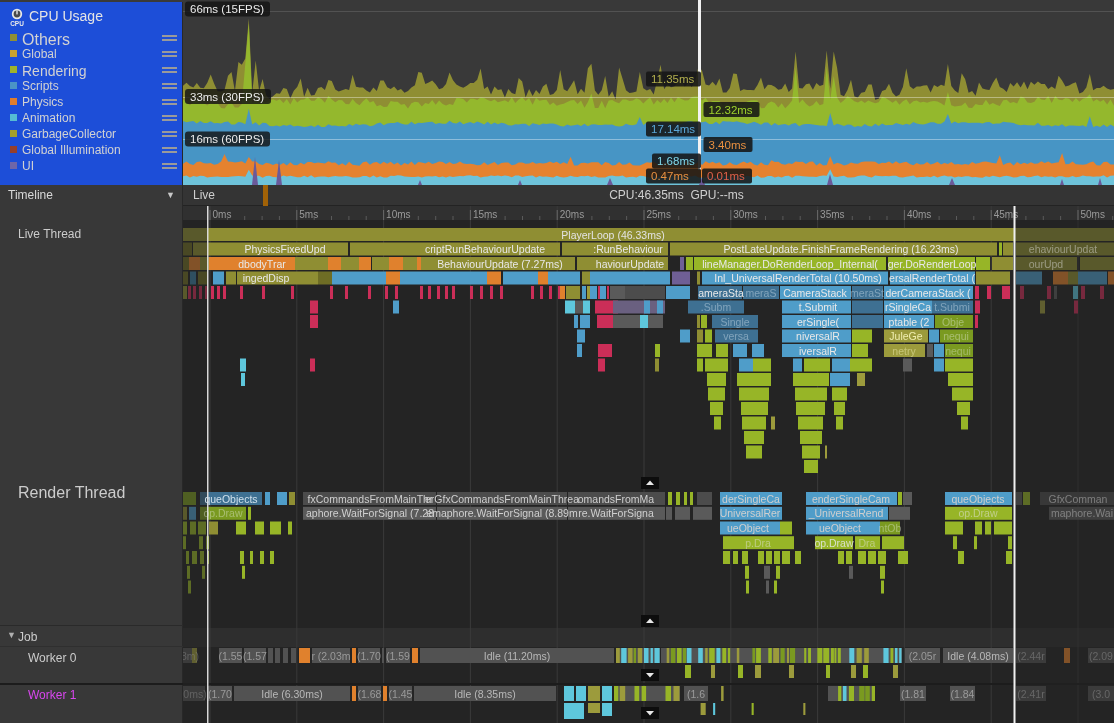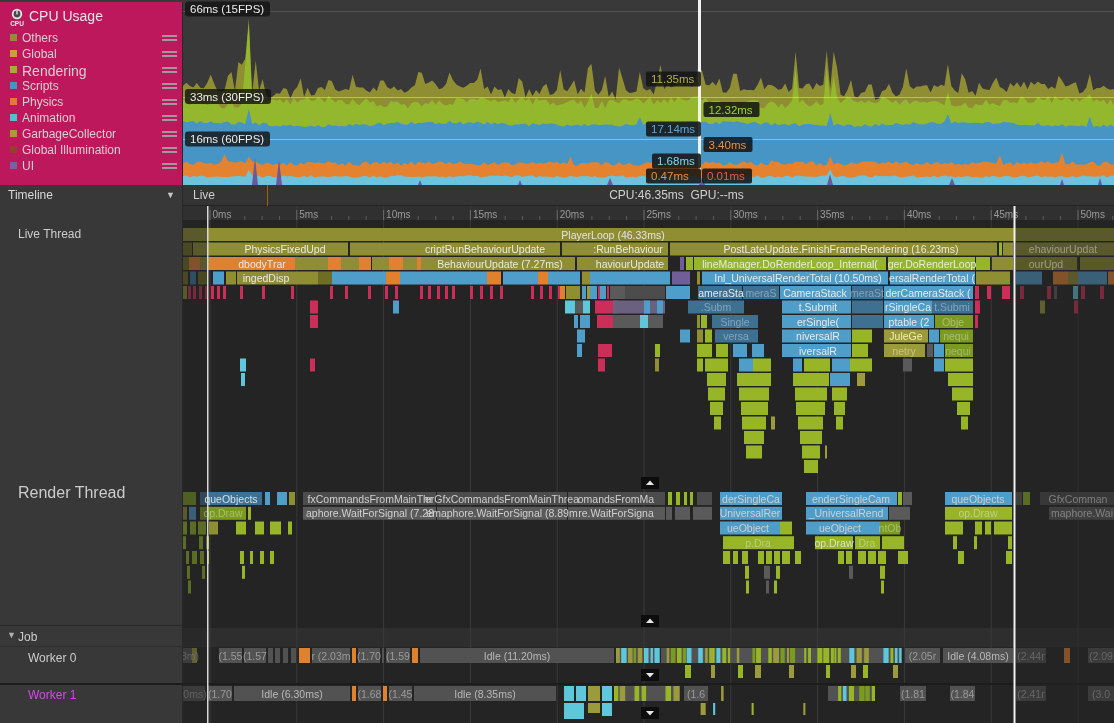--- a/index.html
+++ b/index.html
@@ -44,21 +44,21 @@
 <text x="708.5" y="148.5" font-size="11.5" fill="#e89040">3.40ms</text>
 <rect x="652.0" y="153.5" width="49" height="15" rx="2" fill="#161616" opacity="0.88"></rect>
 <text x="657.0" y="165.0" font-size="11.5" fill="#7fd6e8">1.68ms</text>
 <rect x="646.0" y="168.5" width="55" height="15" rx="2" fill="#161616" opacity="0.88"></rect>
 <text x="651.0" y="180.0" font-size="11.5" fill="#e89040">0.47ms</text>
 <rect x="702.0" y="168.5" width="50" height="15" rx="2" fill="#161616" opacity="0.88"></rect>
 <text x="707.0" y="180.0" font-size="11.5" fill="#e0604a">0.01ms</text>
     </svg>
 
   <div class="abs" style="left:183px;top:185px;width:931px;height:21px;background:#343434;border-bottom:1px solid #232323">
-    <div class="abs" style="left:0;top:0;width:85px;height:21px;border-right:1px solid #a16207;color:#cfcfcf;font-size:12px;padding:3px 0 0 10px">Live</div>
+    <div class="abs" style="left:0;top:0;width:85px;height:21px;border-right:5px solid #a16207;color:#cfcfcf;font-size:12px;padding:3px 0 0 10px">Live</div>
     <div class="abs" style="left:28px;top:3px;width:931px;text-align:center;color:#cfcfcf;font-size:12px">CPU:46.35ms&nbsp;&nbsp;GPU:--ms</div>
   </div>
 
   <svg class="abs" style="left:183px;top:206px" width="931" height="517">
       <rect x="0" y="0" width="931" height="517" fill="#242424"></rect>
 <rect x="0" y="422.0" width="931" height="19" fill="#2e2e2e"></rect>
 <rect x="0" y="0" width="931" height="14" fill="#303030"></rect>
 <rect x="26.5" y="0" width="1" height="517" fill="#3a3a3a"></rect>
 <rect x="113.3" y="0" width="1" height="517" fill="#3a3a3a"></rect>
 <rect x="200.1" y="0" width="1" height="517" fill="#3a3a3a"></rect>
@@ -647,31 +647,31 @@
 <text x="217.5" y="491.5" font-size="10.5" fill="#9a9a9a" text-anchor="middle">(1.45</text>
 <text x="302.0" y="491.5" font-size="10.5" fill="#b8b8b8" text-anchor="middle">Idle (8.35ms)</text>
 <text x="513.0" y="491.5" font-size="10.5" fill="#9a9a9a" text-anchor="middle">(1.6</text>
 <text x="730.0" y="491.5" font-size="10.5" fill="#9a9a9a" text-anchor="middle">(1.81</text>
 <text x="779.5" y="491.5" font-size="10.5" fill="#9a9a9a" text-anchor="middle">(1.84</text>
 <text x="848.0" y="491.5" font-size="10.5" fill="#9a9a9a" text-anchor="middle" opacity="0.45">(2.41r</text>
 <text x="918.0" y="491.5" font-size="10.5" fill="#9a9a9a" text-anchor="middle" opacity="0.45">(3.0</text>
 <polygon points="463.0,505.0 471.0,505.0 467.0,509.5" fill="#e8e8e8"></polygon>
     </svg>
 
-  <div class="abs" style="left:0;top:0;width:183px;height:185px;background:#be185d;border-right:1px solid #282828">
+  <div class="abs" style="left:0;top:0;width:183px;height:185px;background:#1d4ed8;border-right:1px solid #282828">
       <div style="position:absolute;left:0;top:0;width:183px;height:2px;background:#3a3a3a"></div>
 <svg style="position:absolute;left:7px;top:7px" width="20" height="20" viewBox="0 0 20 20">
 <circle cx="10" cy="7" r="5.2" fill="#e8e8e8"></circle>
 <circle cx="10" cy="7" r="3.4" fill="#4a4a4a"></circle>
 <rect x="9.3" y="3.4" width="1.4" height="4" fill="#e8e8e8"></rect>
 <text x="10" y="18.5" font-size="6.5" font-weight="bold" fill="#e8e8e8" text-anchor="middle">CPU</text>
       </svg>
 <div style="position:absolute;left:29px;top:8px;font-size:14px;color:#e4e4e4">CPU Usage</div>
 <div style="position:absolute;left:10px;top:34px;width:7px;height:7px;background:#8f8f35"></div>
-<div style="position:absolute;left:22px;top:31px;font-size:12px;color:#d2d2d2">Others</div>
+<div style="position:absolute;left:22px;top:31px;font-size:16px;color:#d2d2d2">Others</div>
 <div style="position:absolute;left:162px;top:35px;width:15px;height:2px;background:#9a9a9a"></div>
 <div style="position:absolute;left:162px;top:39px;width:15px;height:2px;background:#9a9a9a"></div>
 <div style="position:absolute;left:10px;top:50px;width:7px;height:7px;background:#c9a22e"></div>
 <div style="position:absolute;left:22px;top:47px;font-size:12px;color:#d2d2d2">Global</div>
 <div style="position:absolute;left:162px;top:51px;width:15px;height:2px;background:#9a9a9a"></div>
 <div style="position:absolute;left:162px;top:55px;width:15px;height:2px;background:#9a9a9a"></div>
 <div style="position:absolute;left:10px;top:66px;width:7px;height:7px;background:#9fb32a"></div>
 <div style="position:absolute;left:22px;top:63px;font-size:14px;color:#d2d2d2">Rendering</div>
 <div style="position:absolute;left:162px;top:67px;width:15px;height:2px;background:#9a9a9a"></div>
 <div style="position:absolute;left:162px;top:71px;width:15px;height:2px;background:#9a9a9a"></div>

